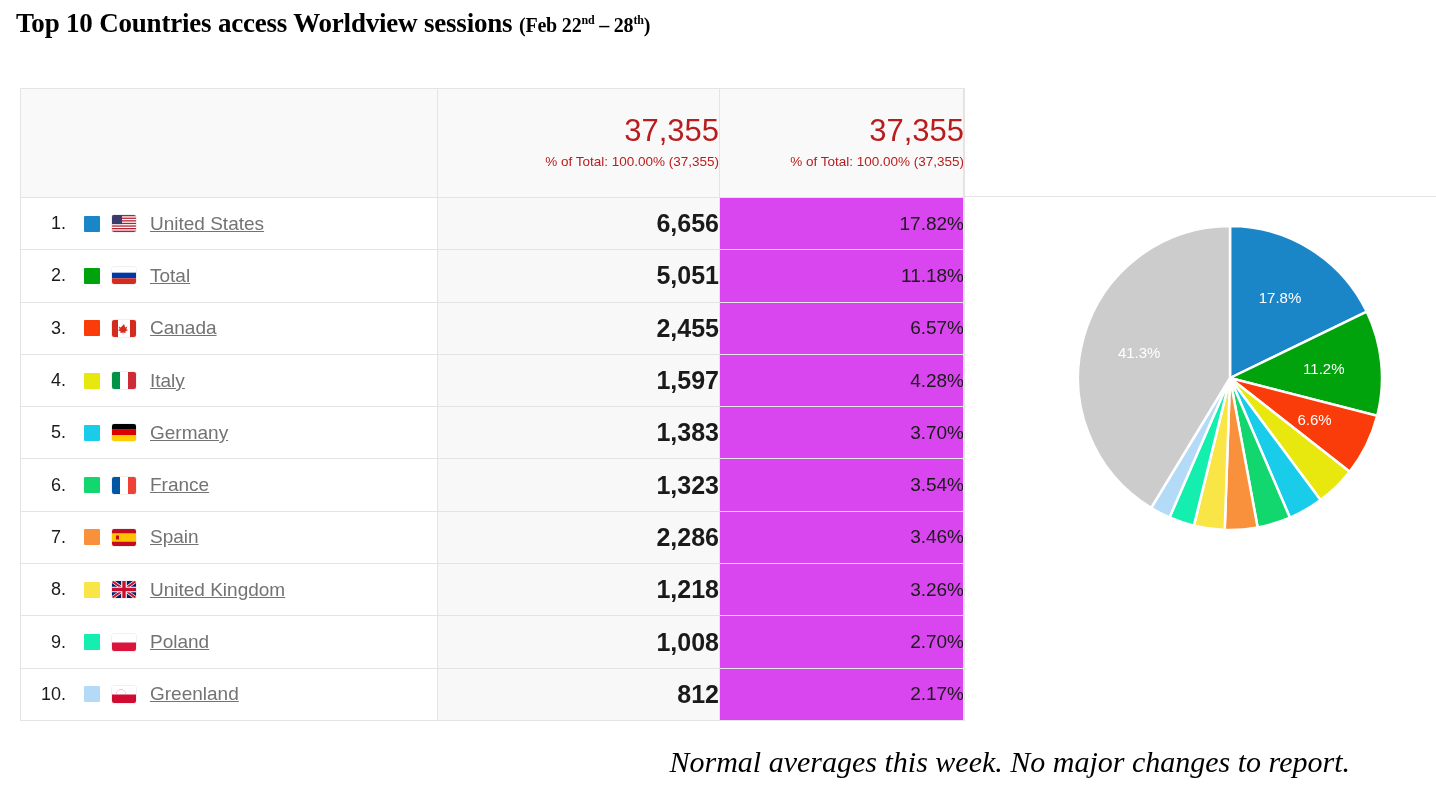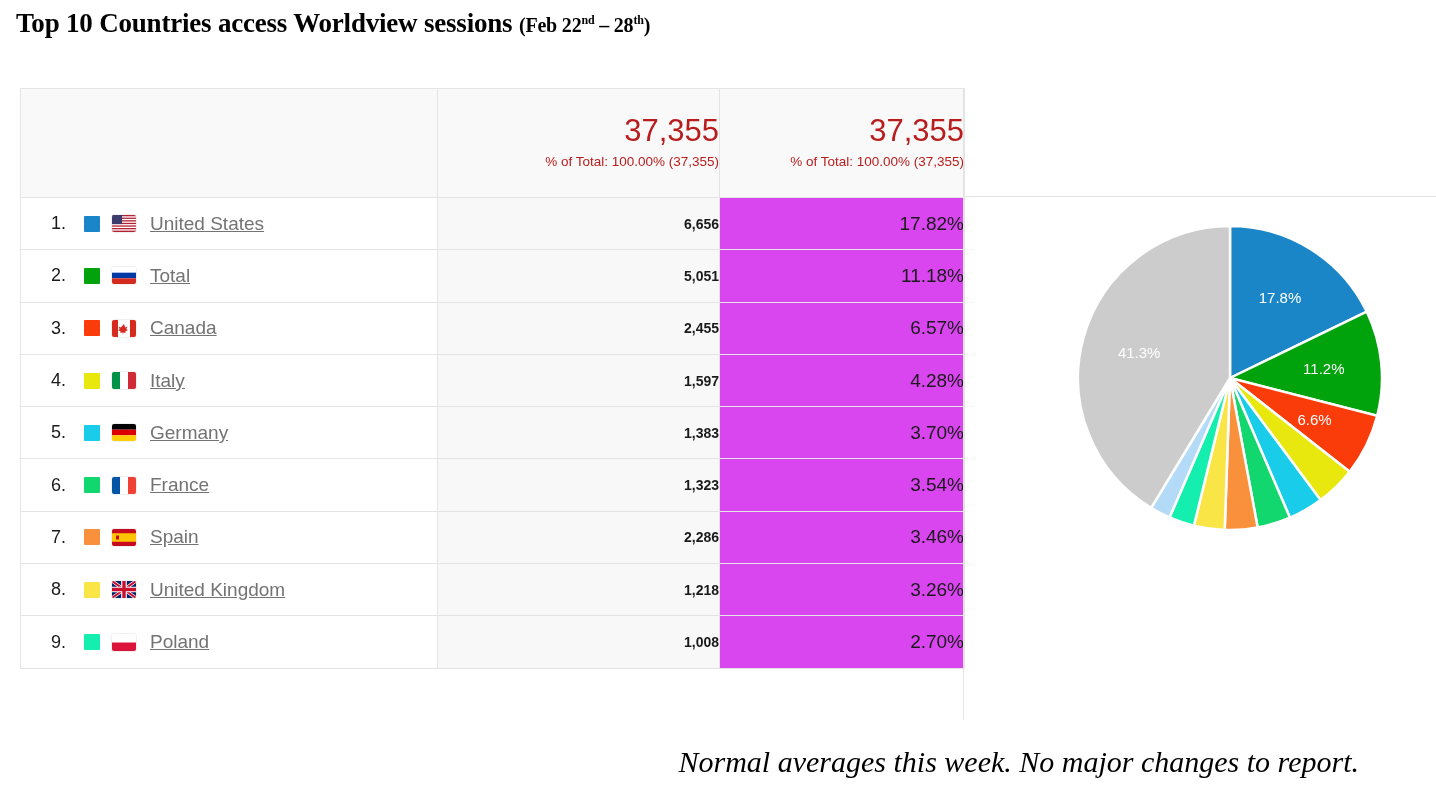--- a/index.html
+++ b/index.html
@@ -67,21 +67,21 @@
 
   tbody tr{height:52.3px;}
   td.country{
     background:#ffffff;
     padding-left:0;
   }
   td.metric{
     background:#f8f8f8;
     text-align:right;
     padding-right:14px;
-    font-size:14px;
+    font-size:25px;
     font-weight:bold;
     color:#1a1a1a;
     font-variant-numeric:tabular-nums;
   }
   td.pct{
     background:#d946ef;
     text-align:right;
     padding-right:14px;
     font-size:19px;
     color:#1a1a1a;
@@ -154,21 +154,20 @@
   
   #caption{
     position:absolute;
     left:0; top:745px;
     width:1350px;
     text-align:right;
     font-family:"Liberation Serif", serif;
     font-style:italic;
     font-size:30px;
     color:#000000;
-    padding-left:9px;
   }
 </style>
 </head>
 <body>
 
 <div id="title">
   <span>Top 10 Countries access Worldview sessions </span><span class="sub"><span>(Feb 22</span><sup>nd</sup><span> – 28</span><sup>th</sup><span>)</span></span>
 </div>
 
 <table id="report-table">
@@ -355,20 +354,39 @@
                 <rect width="24" height="8.5" fill="#fff"></rect>
                 <rect y="8.5" width="24" height="8.5" fill="#dc143c"></rect>
               </svg>
             </span>
             <a class="cname" href="#">Poland</a>
           </div>
         </td>
         <td class="metric">1,008</td>
         <td class="pct">2.70%</td>
       </tr>
+      <tr>
+        <td class="country">
+          <div class="row-inner">
+            <span class="rank">10.</span>
+            <span class="swatch" style="background: rgb(179, 218, 246);"></span>
+            <span class="flag">
+              <svg viewBox="0 0 24 17">
+                <rect width="24" height="8.5" fill="#fff"></rect>
+                <rect y="8.5" width="24" height="8.5" fill="#d00c33"></rect>
+                <circle cx="9" cy="8.5" r="5" fill="#d00c33"></circle>
+                <path d="M4 8.5 a5 5 0 0 1 10 0 z" fill="#fff"></path>
+              </svg>
+            </span>
+            <a class="cname" href="#">Greenland</a>
+          </div>
+        </td>
+        <td class="metric">812</td>
+        <td class="pct">2.17%</td>
+      </tr>
     </tbody>
 </table>
 
 <div id="right-vrule"></div>
 <div id="right-rule"></div>
 
 <div id="pie-wrap">
   <svg id="pie-svg" viewBox="0 0 312 312" width="312" height="312">
       <path d="M 156 156 L 156.00 4.00 A 152 152 0 0 1 292.79 89.72 Z" fill="#1a86c8" stroke="#ffffff" stroke-width="2.5"></path>
       <text x="206.0" y="81.1" text-anchor="middle" class="slice-label">17.8%</text>

